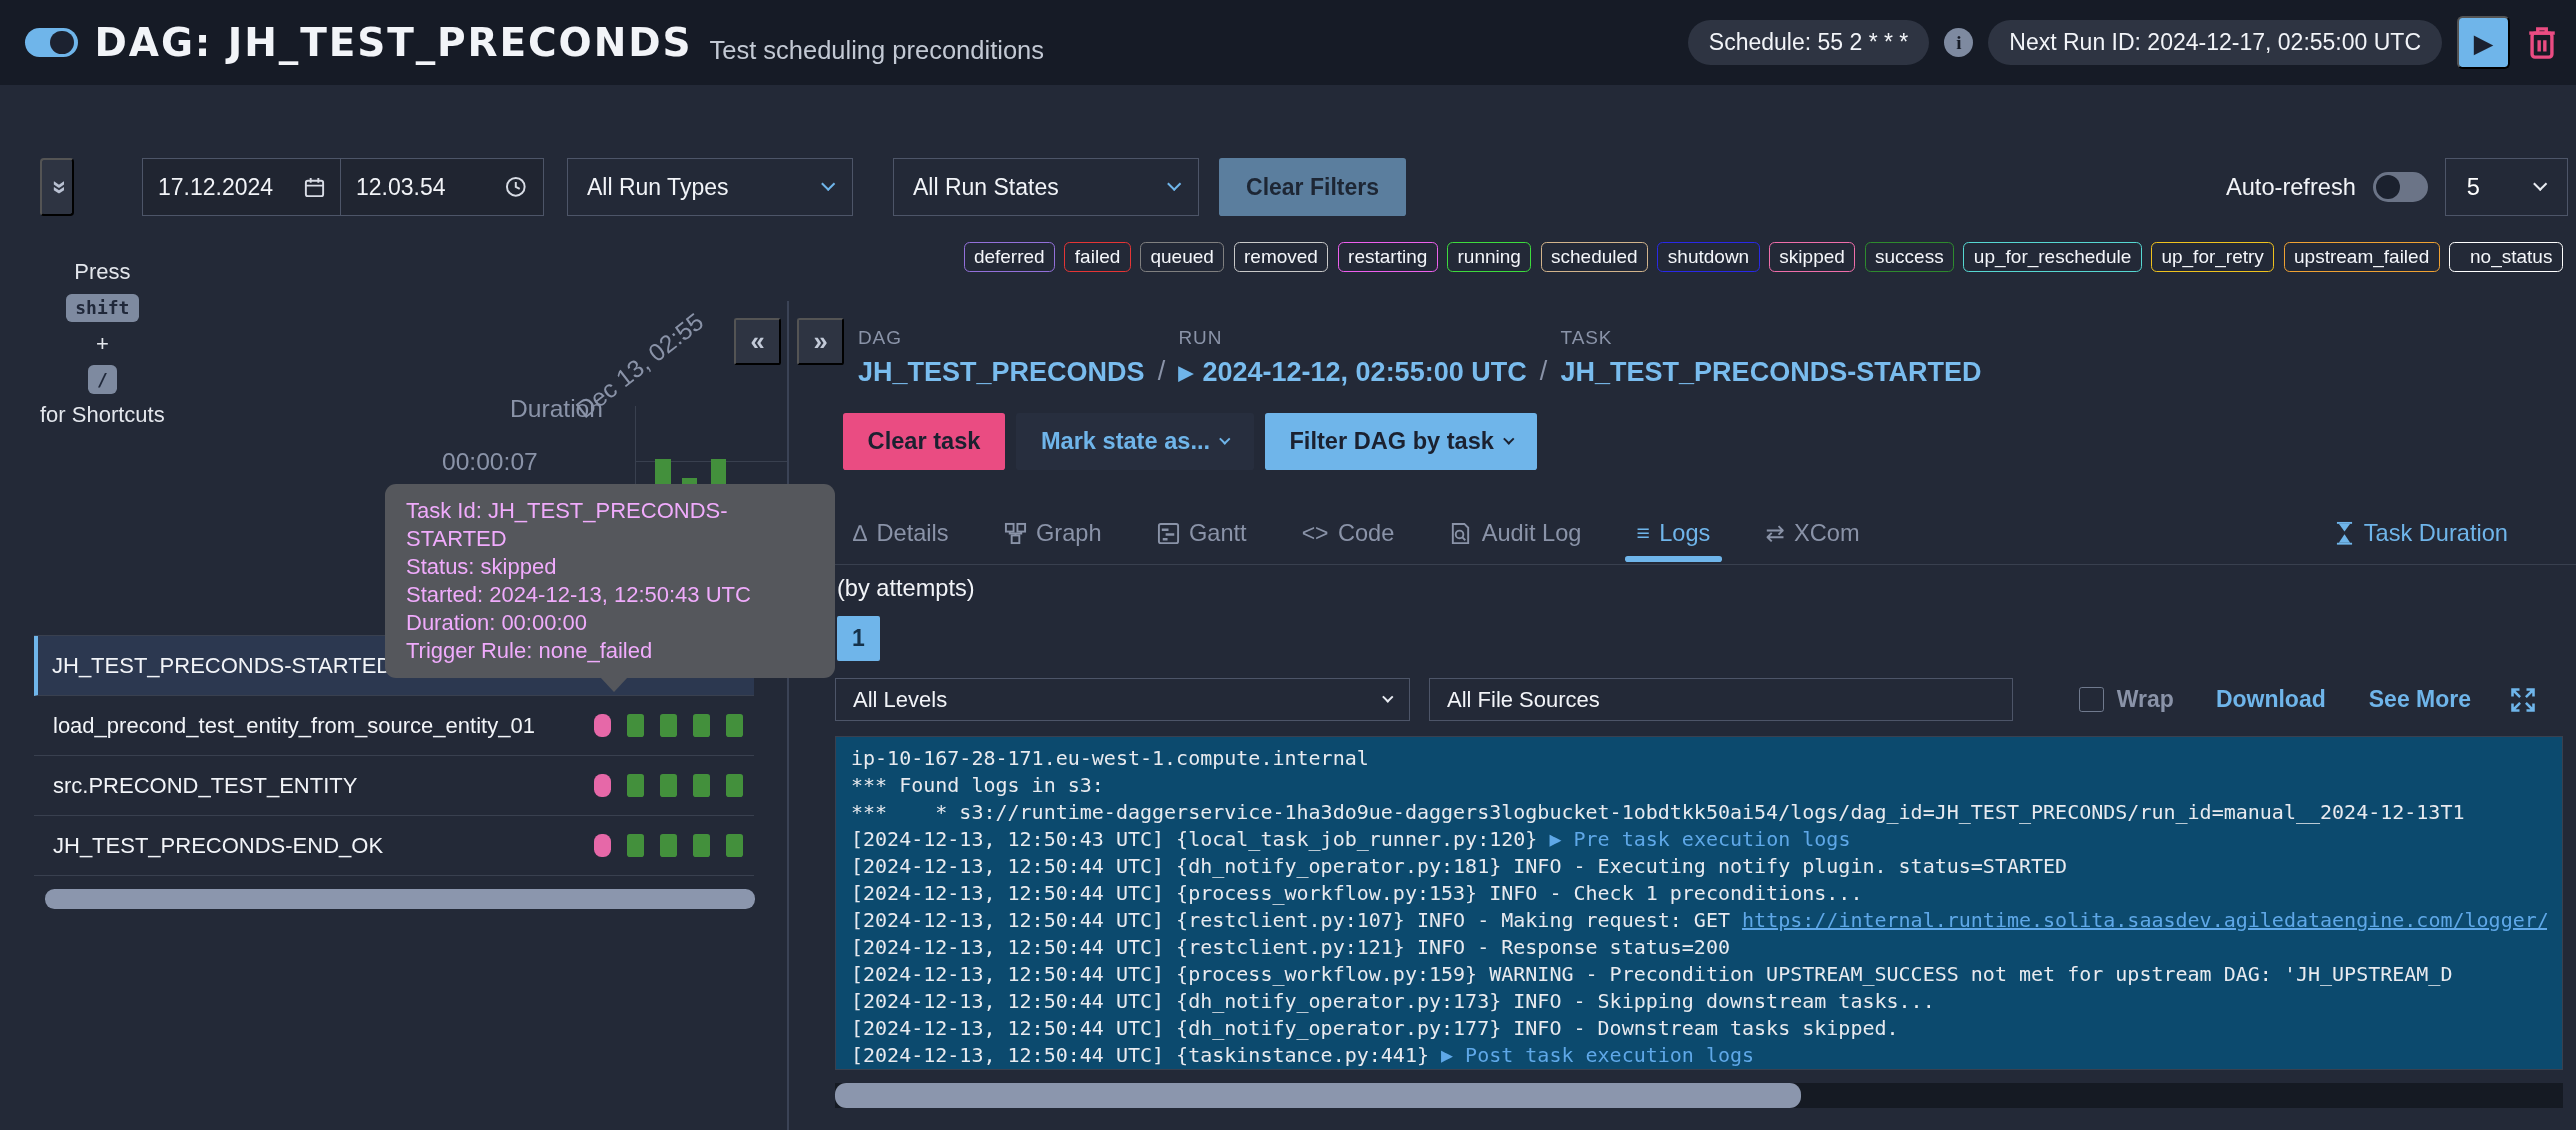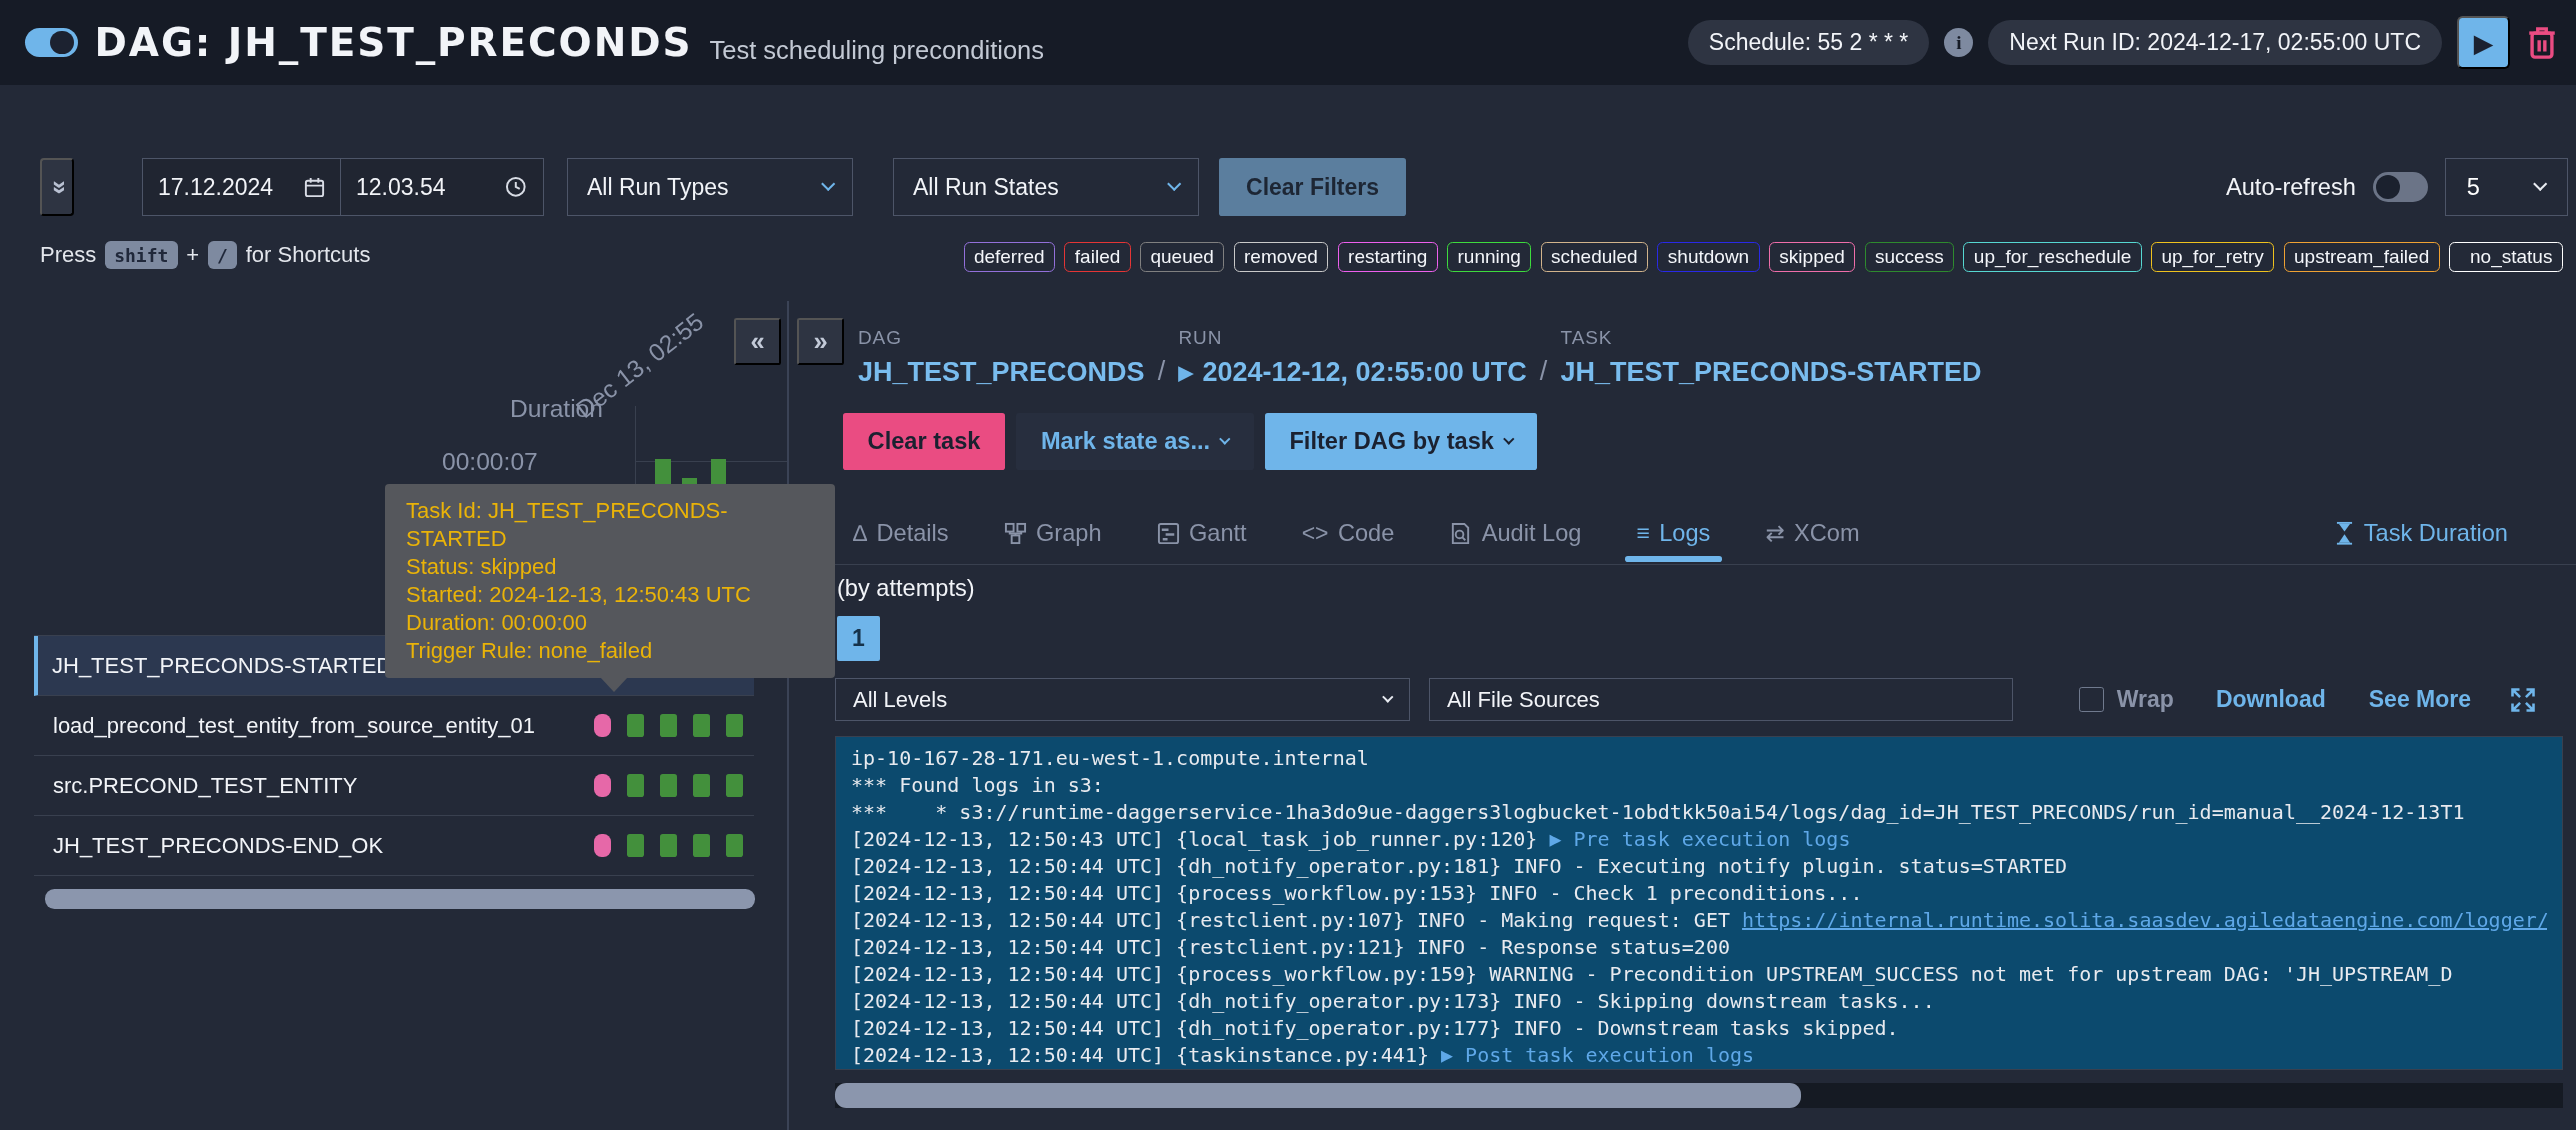--- a/index.html
+++ b/index.html
@@ -33,37 +33,37 @@
   .chev.white { border-color:#e8ebf1; }
   .chev.dark { border-color:#1b2130; }
   .chev.small { width:7.6px; height:7.6px; border-width:2.4px; }
   .clear-filters { position:absolute; left:1219px; top:158px; width:187px; height:58px; background:#5b7e9e; color:#1d2634; font-weight:bold; font-size:23px; border:none; border-radius:2.8px; display:flex; align-items:center; justify-content:center; }
   .autorefresh { position:absolute; left:2226px; top:158px; height:58px; display:flex; align-items:center; gap:17px; }
   .ar-label { font-size:23.6px; color:#f2f4f8; }
   .ar-toggle { position:relative; width:55px; height:30px; border-radius:15px; background:#6b7487; }
   .ar-toggle .knob { position:absolute; left:2.8px; top:2.8px; width:24.6px; height:24.6px; border-radius:50%; background:#1b212e; }
   .interval-box { width:123px; height:58px; border:1.9px solid #4d5568; display:flex; align-items:center; justify-content:space-between; padding:0 21px; font-size:23.6px; }
   
-  .shortcuts { position:absolute; left:40px; top:236px; height:38px; display:flex; align-items:center; gap:8.5px; font-size:22px; color:#e3e6ec; }
+  .shortcuts { position:absolute; left:40px; top:259px; height:38px; display:flex; align-items:center; gap:8.5px; font-size:22px; color:#e3e6ec;flex-direction:column; }
   .key { background:#7e8aa0; color:#20283a; font-family:"DejaVu Sans Mono", monospace; font-weight:bold; font-size:18px; border-radius:5.7px; padding:3.8px 9.4px; }
   .badges { position:absolute; right:13.2px; top:242px; display:flex; gap:9.4px; }
   .badge { border:1.9px solid #fff; border-radius:5.7px; padding:2.8px 9.4px; font-size:19px; color:#f4f6fa; }
   
   .v-divider { position:absolute; left:787px; top:301px; width:1.9px; height:830px; background:#3b4356; }
   .panel-btn { position:absolute; top:318px; width:47px; height:47px; background:#2e3442; border-radius:2.8px; display:flex; align-items:center; justify-content:center; color:#c3cad8; font-size:25.5px; font-weight:bold; }
   .pb-left { left:734px; } .pb-right { left:797px; }
   
   .chart-title { position:absolute; left:510px; top:395px; font-size:24.6px; color:#8a93a8; }
   .chart-ytick { position:absolute; left:442px; top:448px; font-size:24.6px; color:#8a93a8; }
   .grid-h { position:absolute; left:635px; top:461px; width:152px; height:0.9px; background:#39404f; }
   .grid-v { position:absolute; left:635px; top:406px; width:0.9px; height:80px; background:#39404f; }
   .chart-xtick { position:absolute; left:571px; top:402px; width:198px; font-size:24.6px; color:#8a93a8; transform:rotate(-38deg); transform-origin:left top; }
   .bar { position:absolute; background:#43903c; }
   
-  .tooltip { position:absolute; left:385px; top:484px; width:450px; background:#55575c; border-radius:4px; padding:13.2px 21px; font-size:22px; line-height:28px; color:#eab308; z-index:5; }
+  .tooltip { position:absolute; left:385px; top:484px; width:450px; background:#55575c; border-radius:11px; padding:13.2px 21px; font-size:22px; line-height:28px; color:#f0abfc; z-index:5; }
   .tooltip:after { content:""; position:absolute; left:215px; bottom:-14px; border-left:14px solid transparent; border-right:14px solid transparent; border-top:15px solid #55575c; }
   
   .task-list { position:absolute; left:34px; top:635px; width:720px; border-top:0.9px solid #39404f; }
   .task-row { height:60px; display:flex; align-items:center; padding-left:19px; border-bottom:0.9px solid #39404f; font-size:22px; color:#f2f4f8; }
   .task-row.selected { background:#2c3850; border-left:4.7px solid #6fb5ea; padding-left:14px; }
   .sq-group { margin-left:auto; display:flex; gap:16px; margin-right:11.3px; }
   .sq { width:17px; height:23.6px; border-radius:2.8px; background:#43903c; }
   .sq.pink { background:#e668a8; border-radius:7.6px; }
   .h-scroll1 { position:absolute; left:45px; top:889px; width:710px; height:20px; border-radius:9.4px; background:#8b96ad; }
   

